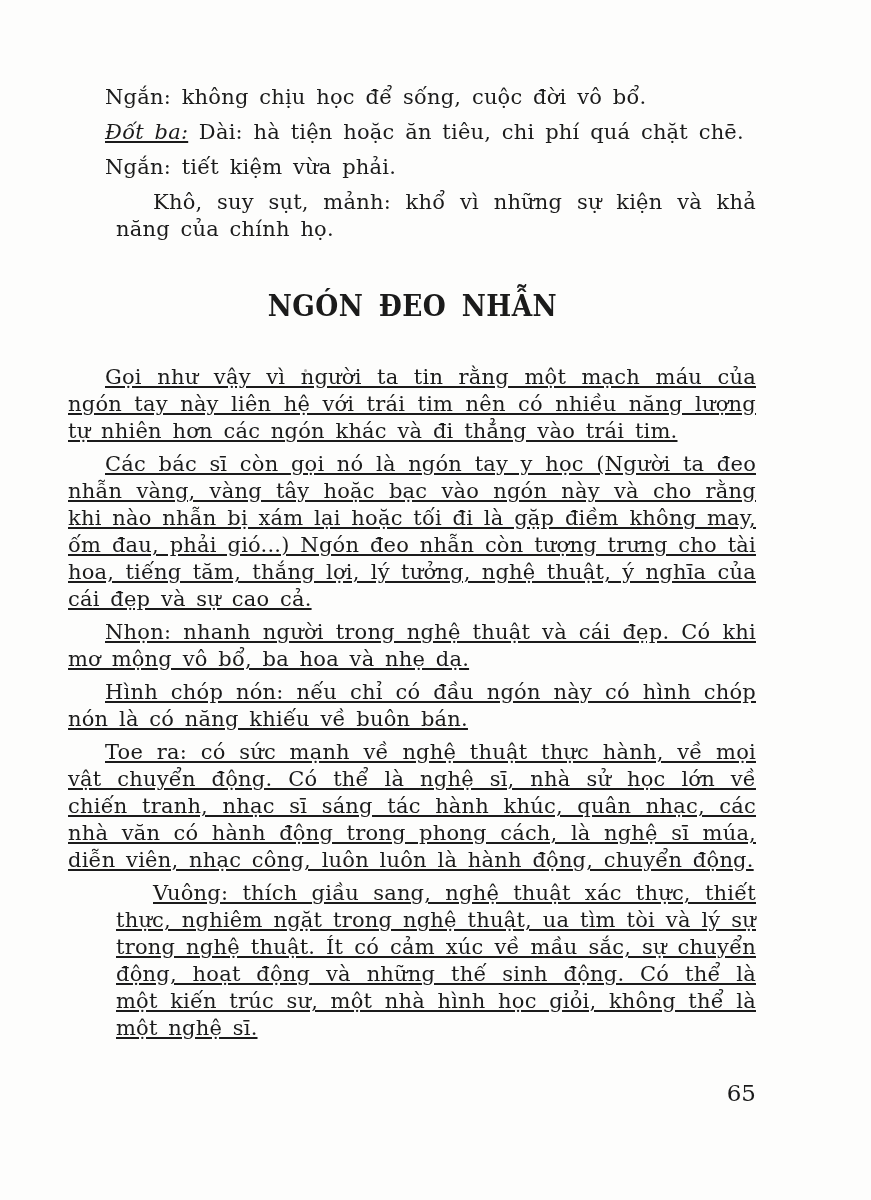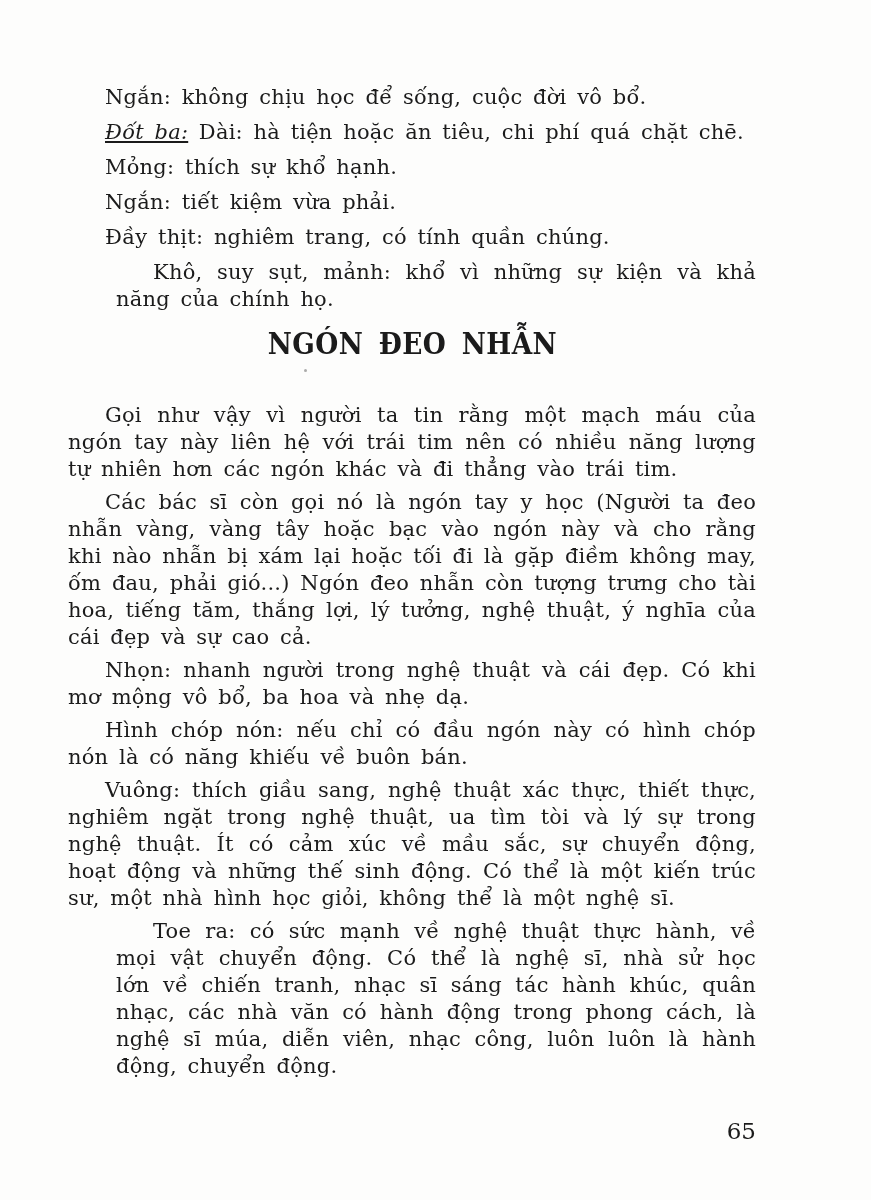--- a/index.html
+++ b/index.html
@@ -31,31 +31,32 @@
     margin: 0 0 8px 0;
     font-size: 21px;
     line-height: 27px;
     text-align: justify;
     text-indent: 37px;
     word-spacing: 0.18em;
     letter-spacing: 0.01em;
   }
   .body-section p.para {
     margin-bottom: 6px;
+    text-decoration: underline;
   }
   p.para:last-child {
     margin-bottom: 0;
     margin-left: 48px;
   }
   .lead-italic {
     font-style: italic;
     text-decoration: underline;
   }
   h1.section-heading {
-    margin: 12px 0 39px 0;
+    margin: 44px 0 39px 0;
     text-align: center;
     font-size: 30px;
     line-height: 38px;
     font-weight: 700;
     letter-spacing: 0.5px;
     word-spacing: 0.22em;
     text-indent: 0;
   }
   h1.section-heading .heading-inner {
     display: inline-block;
@@ -85,33 +86,31 @@
 
 <div class="page">
 
   <div class="scan-dot"></div>
 
   <div class="content">
 
     <div class="intro-section">
       <p class="para">Ngắn: không chịu học để sống, cuộc đời vô bổ.</p>
       <p class="para"><span class="lead-italic">Đốt ba:</span><span> Dài: hà tiện hoặc ăn tiêu, chi phí quá chặt chē.</span></p>
-      <p class="para">Mỏng: thích sự khổ hạnh.</p>
       <p class="para">Ngắn: tiết kiệm vừa phải.</p>
-      <p class="para">Đầy thịt: nghiêm trang, có tính quần chúng.</p>
       <p class="para">Khô, suy sụt, mảnh: khổ vì những sự kiện và khả năng của chính họ.</p>
     </div>
 
     <h1 class="section-heading"><span class="heading-inner">NGÓN ĐEO NHẪN</span></h1>
 
     <div class="body-section">
       <p class="para">Gọi như vậy vì người ta tin rằng một mạch máu của ngón tay này liên hệ với trái tim nên có nhiều năng lượng tự nhiên hơn các ngón khác và đi thẳng vào trái tim.</p>
       <p class="para">Các bác sī còn gọi nó là ngón tay y học (Người ta đeo nhẫn vàng, vàng tây hoặc bạc vào ngón này và cho rằng khi nào nhẫn bị xám lại hoặc tối đi là gặp điềm không may, ốm đau, phải gió...) Ngón đeo nhẫn còn tượng trưng cho tài hoa, tiếng tăm, thắng lợi, lý tưởng, nghệ thuật, ý nghīa của cái đẹp và sự cao cả.</p>
       <p class="para">Nhọn: nhanh người trong nghệ thuật và cái đẹp. Có khi mơ mộng vô bổ, ba hoa và nhẹ dạ.</p>
       <p class="para">Hình chóp nón: nếu chỉ có đầu ngón này có hình chóp nón là có năng khiếu về buôn bán.</p>
+      <p class="para">Toe ra: có sức mạnh về nghệ thuật thực hành, về mọi vật chuyển động. Có thể là nghệ sī, nhà sử học lớn về chiến tranh, nhạc sī sáng tác hành khúc, quân nhạc, các nhà văn có hành động trong phong cách, là nghệ sī múa, diễn viên, nhạc công, luôn luôn là hành động, chuyển động.</p>
       <p class="para">Vuông: thích giầu sang, nghệ thuật xác thực, thiết thực, nghiêm ngặt trong nghệ thuật, ua tìm tòi và lý sự trong nghệ thuật. Ít có cảm xúc về mầu sắc, sự chuyển động, hoạt động và những thế sinh động. Có thể là một kiến trúc sư, một nhà hình học giỏi, không thể là một nghệ sī.</p>
-      <p class="para">Toe ra: có sức mạnh về nghệ thuật thực hành, về mọi vật chuyển động. Có thể là nghệ sī, nhà sử học lớn về chiến tranh, nhạc sī sáng tác hành khúc, quân nhạc, các nhà văn có hành động trong phong cách, là nghệ sī múa, diễn viên, nhạc công, luôn luôn là hành động, chuyển động.</p>
     </div>
 
     <div class="page-number">65</div>
 
   </div>
 </div>
 
 </body></html>

